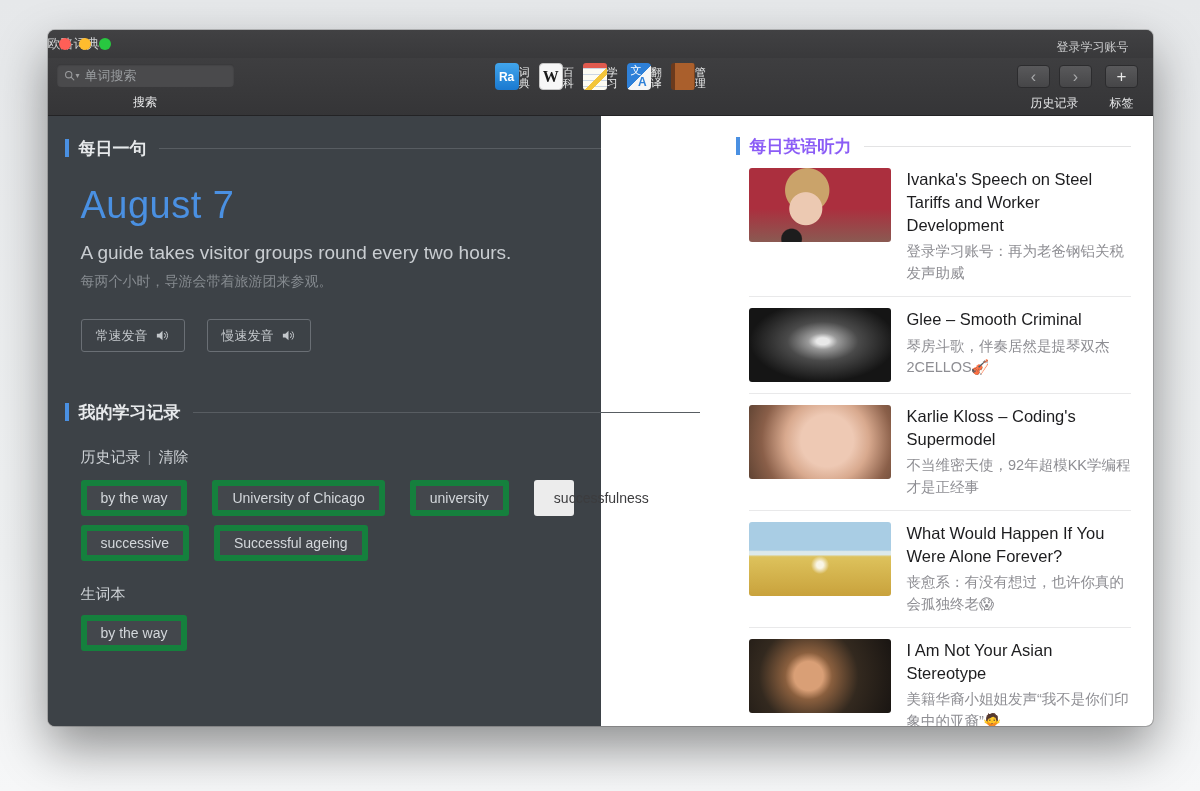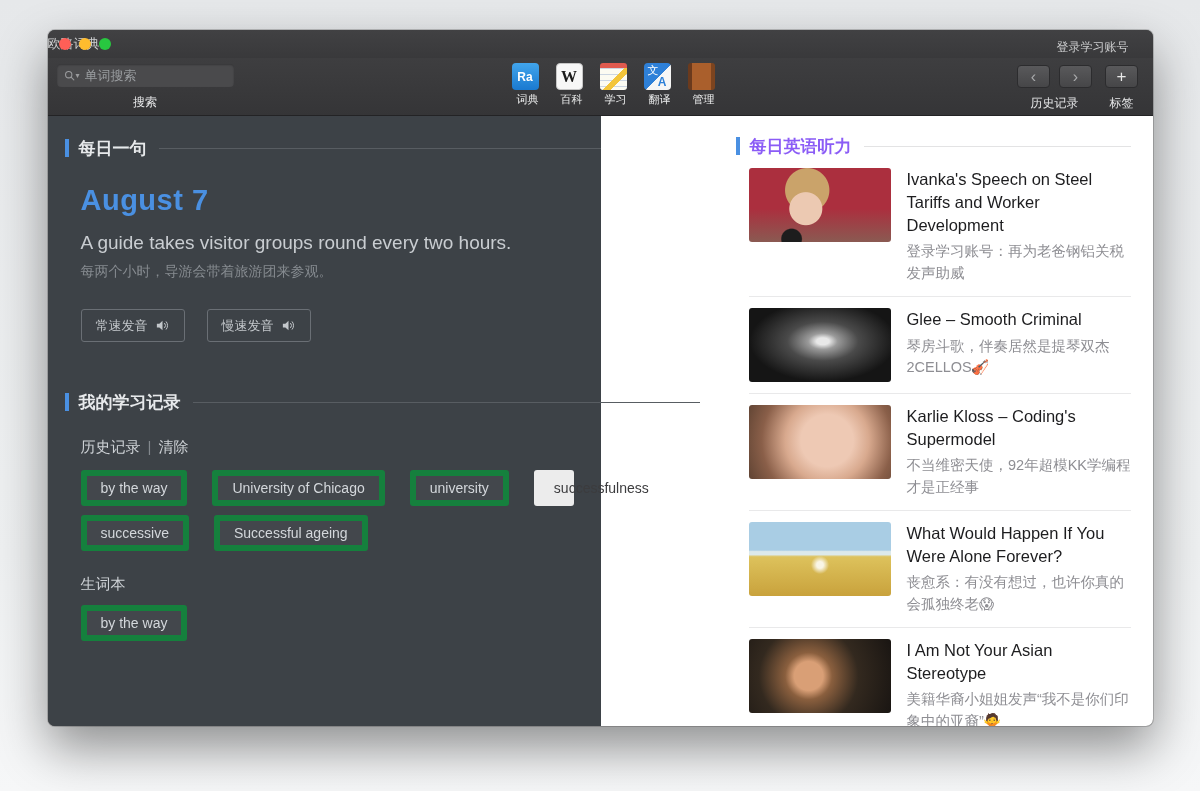--- a/index.html
+++ b/index.html
@@ -28,21 +28,21 @@
   .search-group{position:absolute;left:9px;top:6px;width:177px}
   .search-field{height:23px;background:#4a4a4c;border-radius:4px;display:flex;align-items:center;
     padding:0 7px;gap:3px;box-shadow:inset 0 1px 2px rgba(0,0,0,.28)}
   .search-scope{display:flex;align-items:center;gap:1px;color:#9a9b9d;cursor:pointer}
   .search-scope svg{width:11px;height:11px;display:block}
   .caret{font-size:8px;line-height:1;color:#9a9b9d}
   .search-field input{flex:1;min-width:0;background:transparent;border:none;outline:none;
     color:#ddd;font-size:13px;font-family:inherit}
   .search-field input::placeholder{color:#9b9ea1}
   .tools{position:absolute;left:447px;top:5px;display:flex}
-  .tool{width:44px;display:flex;flex-direction:column;align-items:flex-end;cursor:pointer}
+  .tool{width:44px;display:flex;flex-direction:row;align-items:flex-start;cursor:pointer}
   .ticon{width:27px;height:27px;border-radius:4px;position:relative;
     display:flex;align-items:center;justify-content:center;box-sizing:border-box}
   .tlabel{margin-top:4px;color:#eceded;font-size:11px;line-height:1}
   .icon-dict{background:linear-gradient(180deg,#41a5ec,#1a79d0);color:#fff;font-size:12px;font-weight:bold}
   .icon-wiki{background:#f7f7f7;border:1px solid #c6c6c6;color:#1a1a1a;
     font-family:"Liberation Serif","DejaVu Serif",serif;font-weight:bold;font-size:16px}
   .icon-note{border-radius:3px;background:
     linear-gradient(180deg,#e05a4e 0 5px,rgba(0,0,0,0) 5px),
     linear-gradient(135deg,rgba(0,0,0,0) 0 55%,#f3c53a 55% 70%,rgba(0,0,0,0) 70%),
     repeating-linear-gradient(180deg,#fcfbf2 0 5px,#ccd6e2 5px 6px)}
@@ -64,21 +64,21 @@
   .pane-right{flex:1;background:#ffffff;padding-top:20px;overflow:hidden}
   .section-header{display:flex;align-items:center;height:20px}
   .bar{width:4px;height:18px;background:#4a90e2;margin-left:17px;flex-shrink:0}
   .stitle{margin-left:10px;font-size:17px;font-weight:bold;color:#e7e9eb;white-space:nowrap}
   .rule{height:1px;background:#585d62;margin-left:12px}
   .rule.grow{flex:1}
   .rule.fixed{width:507px;flex-shrink:0}
   .pane-right .bar{margin-left:135px}
   .pane-right .stitle{color:#8b5cf6}
   .pane-right .rule{background:#e3e3e4;margin-right:22px}
-  .date{margin:26px 0 0 33px;font-size:29px;font-weight:700;color:#4a90e2;letter-spacing:.5px}
+  .date{margin:26px 0 0 33px;font-size:38px;font-weight:400;color:#4a90e2;letter-spacing:.5px}
   .sentence{margin:15px 0 0 33px;font-size:19px;color:#c9cdd1}
   .translation{margin:9px 0 0 33px;font-size:14px;color:#868b90}
   .btns{margin:28px 0 0 33px;display:flex;gap:22px}
   .speak-btn{display:inline-flex;align-items:center;gap:7px;height:33px;padding:8px 14px;
     background:transparent;border:1px solid #6a6f75;border-radius:3px;color:#c3c7cb;
     font-size:13px;cursor:pointer;font-family:inherit}
   .speak-btn svg{width:15px;height:15px;display:block}
   .section-header.second{margin-top:50px}
   .subhead{margin:26px 0 0 33px;font-size:15px;color:#ced2d6}
   .subhead .sep{margin:0 7px;color:#82878c}

